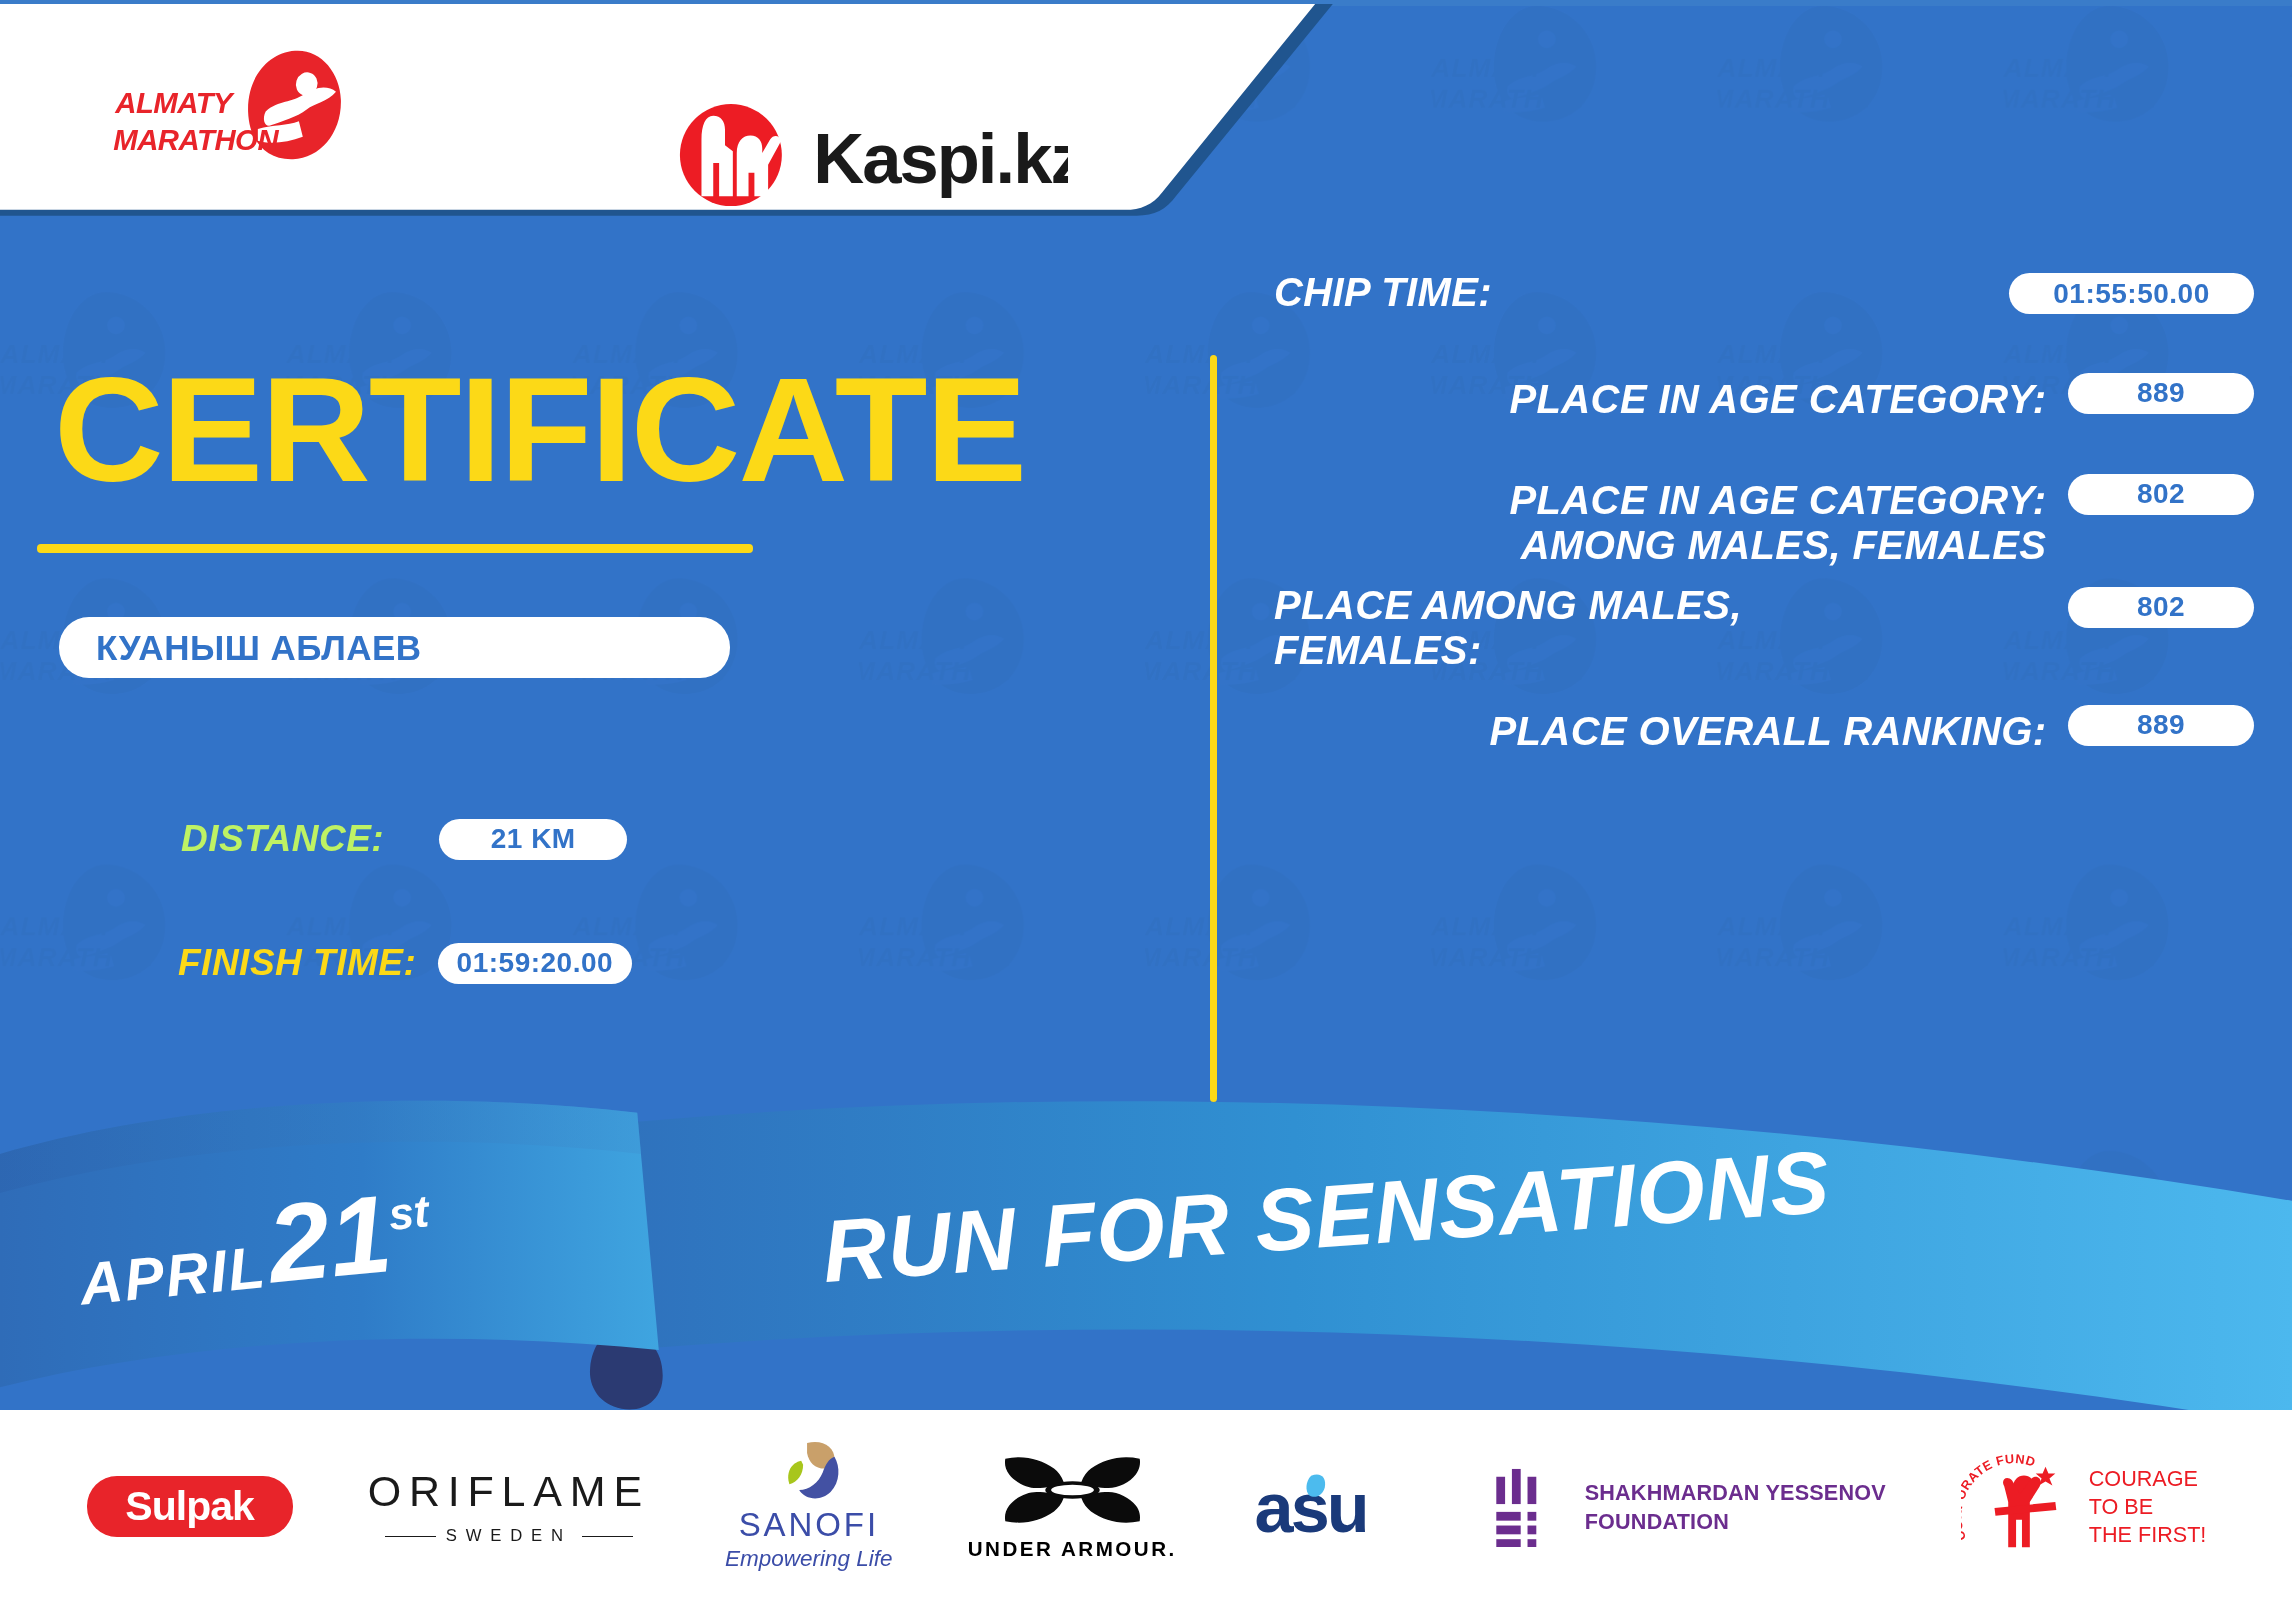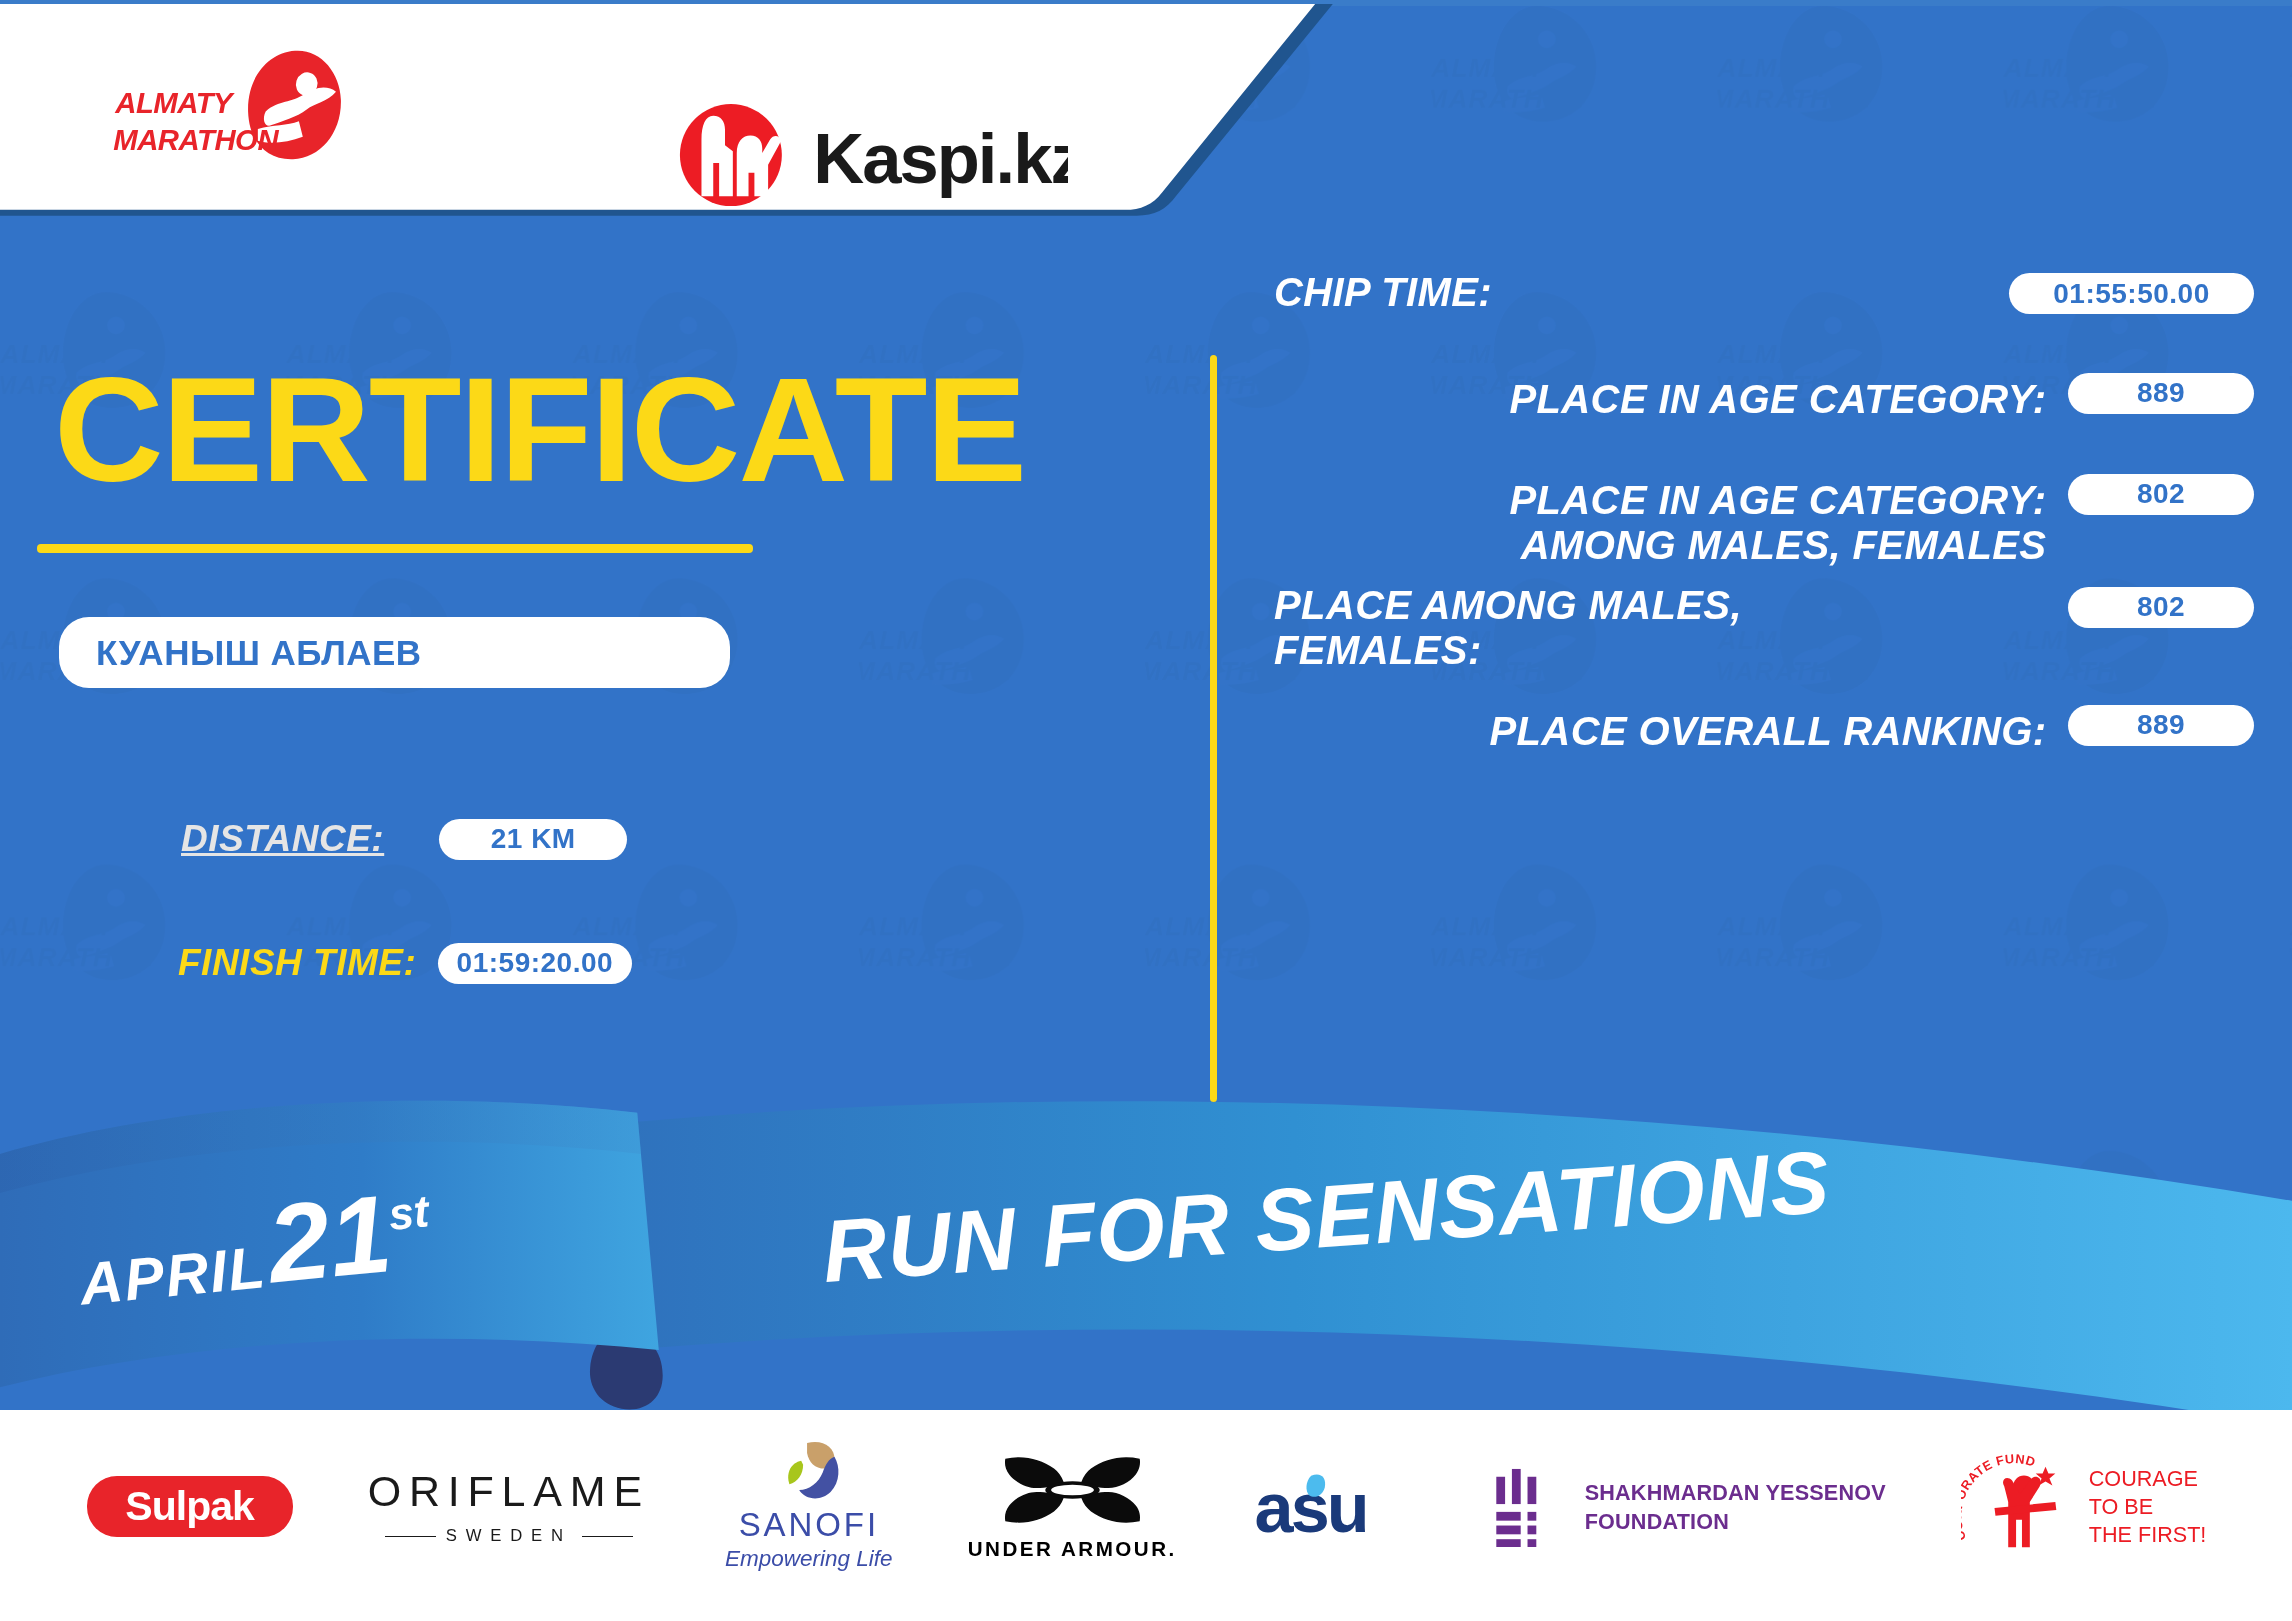--- a/index.html
+++ b/index.html
@@ -57,33 +57,33 @@
     color:#fcd917; line-height:1;
     font-family:"Liberation Sans", sans-serif;
     transform:scaleX(1.02); transform-origin:left center;
   }
   .title-rule {
     position:absolute; left:37px; top:250px;
     width:716px; height:8.8px; background:#fcd917; border-radius:3.9px;
   }
   .name-pill {
     position:absolute; left:59px; top:323px;
-    width:671px; height:71px; background:#ffffff; border-radius:30px;
+    width:671px; height:61px; background:#ffffff; border-radius:30px;
     display:flex; align-items:center; padding-left:37px;text-align:right;
   }
   .name-pill span {
     color:#3273c8; font-size:35px; font-weight:bold; letter-spacing:0.5px;
   }
 
   .stat-left { position:absolute; display:flex; align-items:center; }
   .stat-left .lbl {
     font-size:37px; font-weight:bold; font-style:italic;
     letter-spacing:0.5px; white-space:nowrap;
   }
-  .stat-left .lbl.white { color:#e5e5e5;text-decoration:underline; }
+  .stat-left .lbl.white { color:#bef264; }
   .stat-left .lbl.yellow { color:#fcd917; }
   .stat-left .pill {
     height:41px; background:#ffffff; border-radius:20.6px;
     display:flex; align-items:center; justify-content:center;
     color:#3273c8; font-size:28px; font-weight:bold;
     letter-spacing:0.5px;
   }
   #row-distance { left:181px; top:524px; }
   #row-distance .pill { width:188px; margin-left:55px; }
   #row-finish { left:178px; top:648px; }

